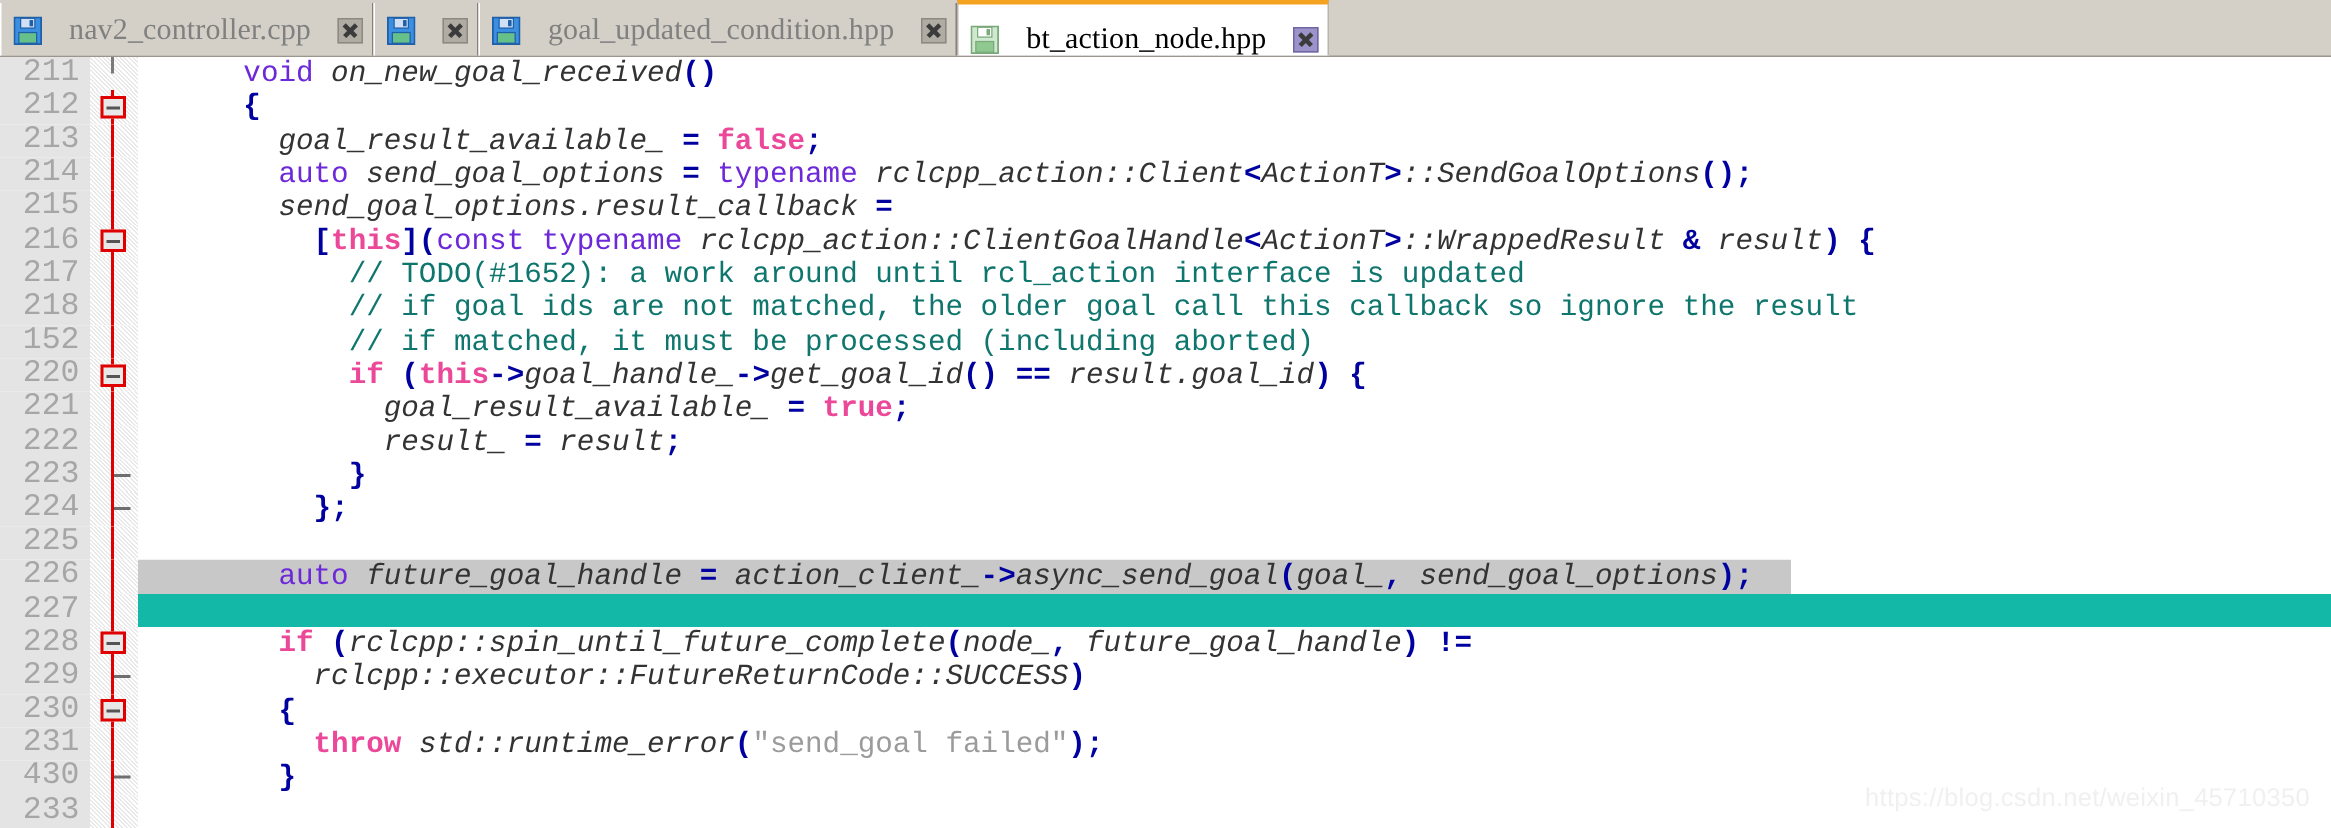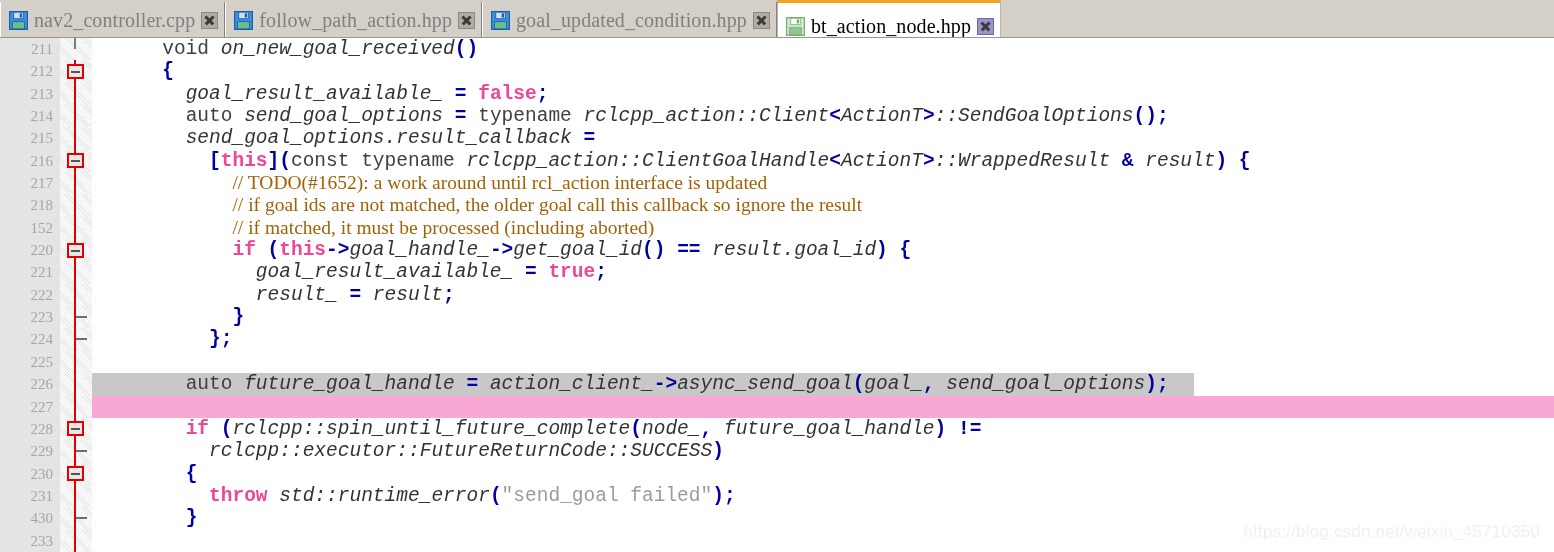--- a/index.html
+++ b/index.html
@@ -28,21 +28,21 @@
     overflow: hidden;
     box-sizing: border-box;
     border-bottom: 1px solid #9a968e;
   }
   .tab {
     position: relative;
     height: 36px;
     margin-top: 2px;
     display: flex;
     align-items: center;
-    gap: 6px;
+    gap: 18px;
     padding: 0 6px 0 8px;
     background: #d4d0c8;
     border-left: 1px solid #ffffff;
     border-right: 1px solid #85817a;
     box-sizing: border-box;
     flex: none;
     white-space: nowrap;
     cursor: pointer;
   }
   .tab.active {
@@ -103,22 +103,22 @@
     height: 22.35px;
     display: flex;
     align-items: stretch;
     box-sizing: border-box;
   }
   .gutter-num {
     width: 60px;
     flex: none;
     background: #e4e4e4;
     color: #a6a6a6;
-    font-family: Liberation Serif, serif;
-    font-size: 15px;
+    font-family: Liberation Mono, monospace;
+    font-size: 21px;
     text-align: right;
     padding-right: 7px;
     box-sizing: border-box;
     line-height: 22.35px;
     user-select: none;
   }
   .gutter-fold {
     width: 32px;
     flex: none;
     position: relative;
@@ -185,34 +185,34 @@
     line-height: 22.35px;
     color: #333333;
     white-space: pre;
     background: transparent;
     padding-left: 0;
     overflow: hidden;
   }
   .code .inner { position: relative; z-index: 2; display: inline-block; }
 
   
-  .row.hl-current { background: #f9a8d4; justify-content: space-between; }
+  .row.hl-current { background: #14b8a6; justify-content: space-between; }
   .hl-band {
     position: absolute;
     top: 0; bottom: 0;
     left: 0;
     background: #c8c8c8;
     z-index: 1;
   }
 
   
   .kw   { color: #ec4899; font-weight: bold; }           
-  .kw2  { color: #404040; }                               
+  .kw2  { color: #6d28d9; }                               
   .op   { color: #0000a0; font-weight: bold; }            
-  .cmt  { color: #a16207; font-family: Liberation Serif, serif; }                               
+  .cmt  { color: #0f766e; }                               
   .str  { color: #9b9b9b; }                               
   .id   { color: #333333; font-style: italic; }
 
   
   .watermark {
     position: absolute;
     right: 14px;
     bottom: 10px;
     font-family: "Liberation Sans", "DejaVu Sans", sans-serif;
     font-size: 17px;
@@ -238,21 +238,20 @@
         <span class="tab-label">nav2_controller.cpp</span>
         <span class="tabclose"></span>
       </div>
       <div class="tab">
         <svg class="ficon" viewBox="0 0 16 16">
           <rect x="0.5" y="0.5" width="15" height="15" fill="#3b8fe0" stroke="#1f5fa8" stroke-width="1"></rect>
           <rect x="4" y="1" width="8" height="5.5" fill="#cfe0f5" stroke="#1f5fa8" stroke-width="0.7"></rect>
           <rect x="9" y="2" width="2" height="3.5" fill="#1f5fa8"></rect>
           <rect x="3" y="9" width="10" height="6" fill="#66c08a" stroke="#1f5fa8" stroke-width="0.7"></rect>
         </svg>
-        <span class="tab-label">follow_path_action.hpp</span>
         <span class="tabclose"></span>
       </div>
       <div class="tab">
         <svg class="ficon" viewBox="0 0 16 16">
           <rect x="0.5" y="0.5" width="15" height="15" fill="#3b8fe0" stroke="#1f5fa8" stroke-width="1"></rect>
           <rect x="4" y="1" width="8" height="5.5" fill="#cfe0f5" stroke="#1f5fa8" stroke-width="0.7"></rect>
           <rect x="9" y="2" width="2" height="3.5" fill="#1f5fa8"></rect>
           <rect x="3" y="9" width="10" height="6" fill="#66c08a" stroke="#1f5fa8" stroke-width="0.7"></rect>
         </svg>
         <span class="tab-label">goal_updated_condition.hpp</span>

